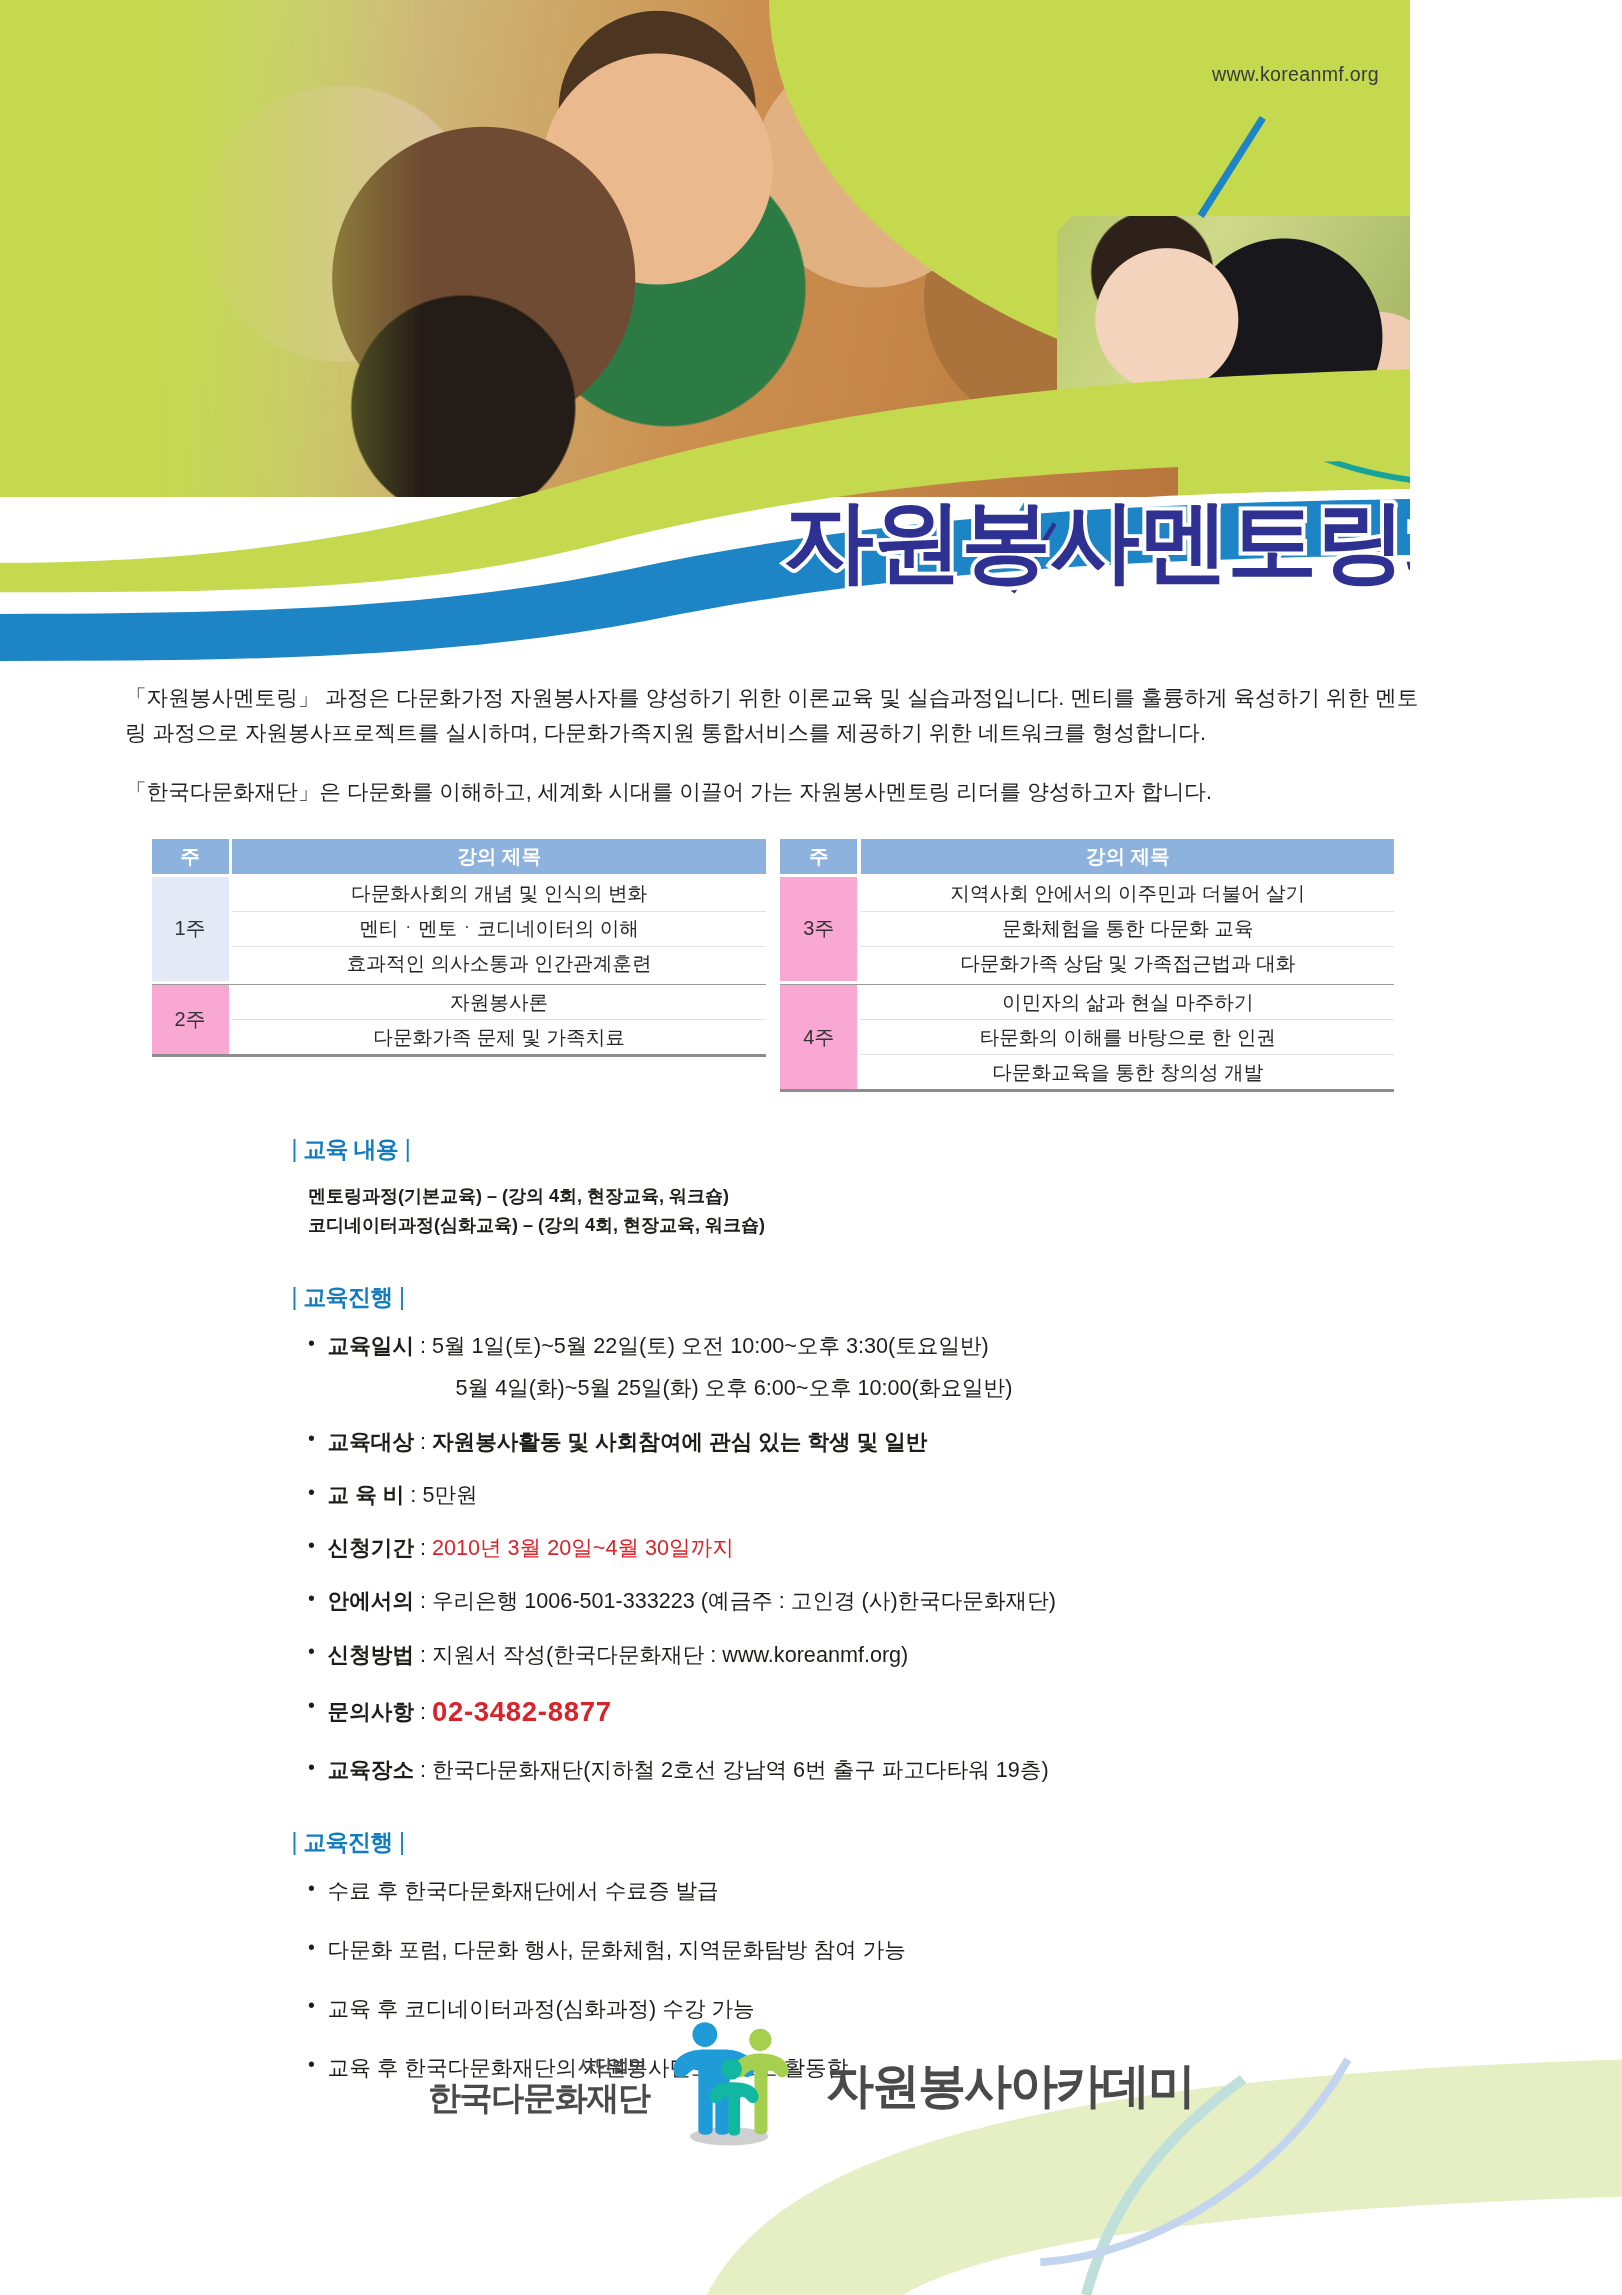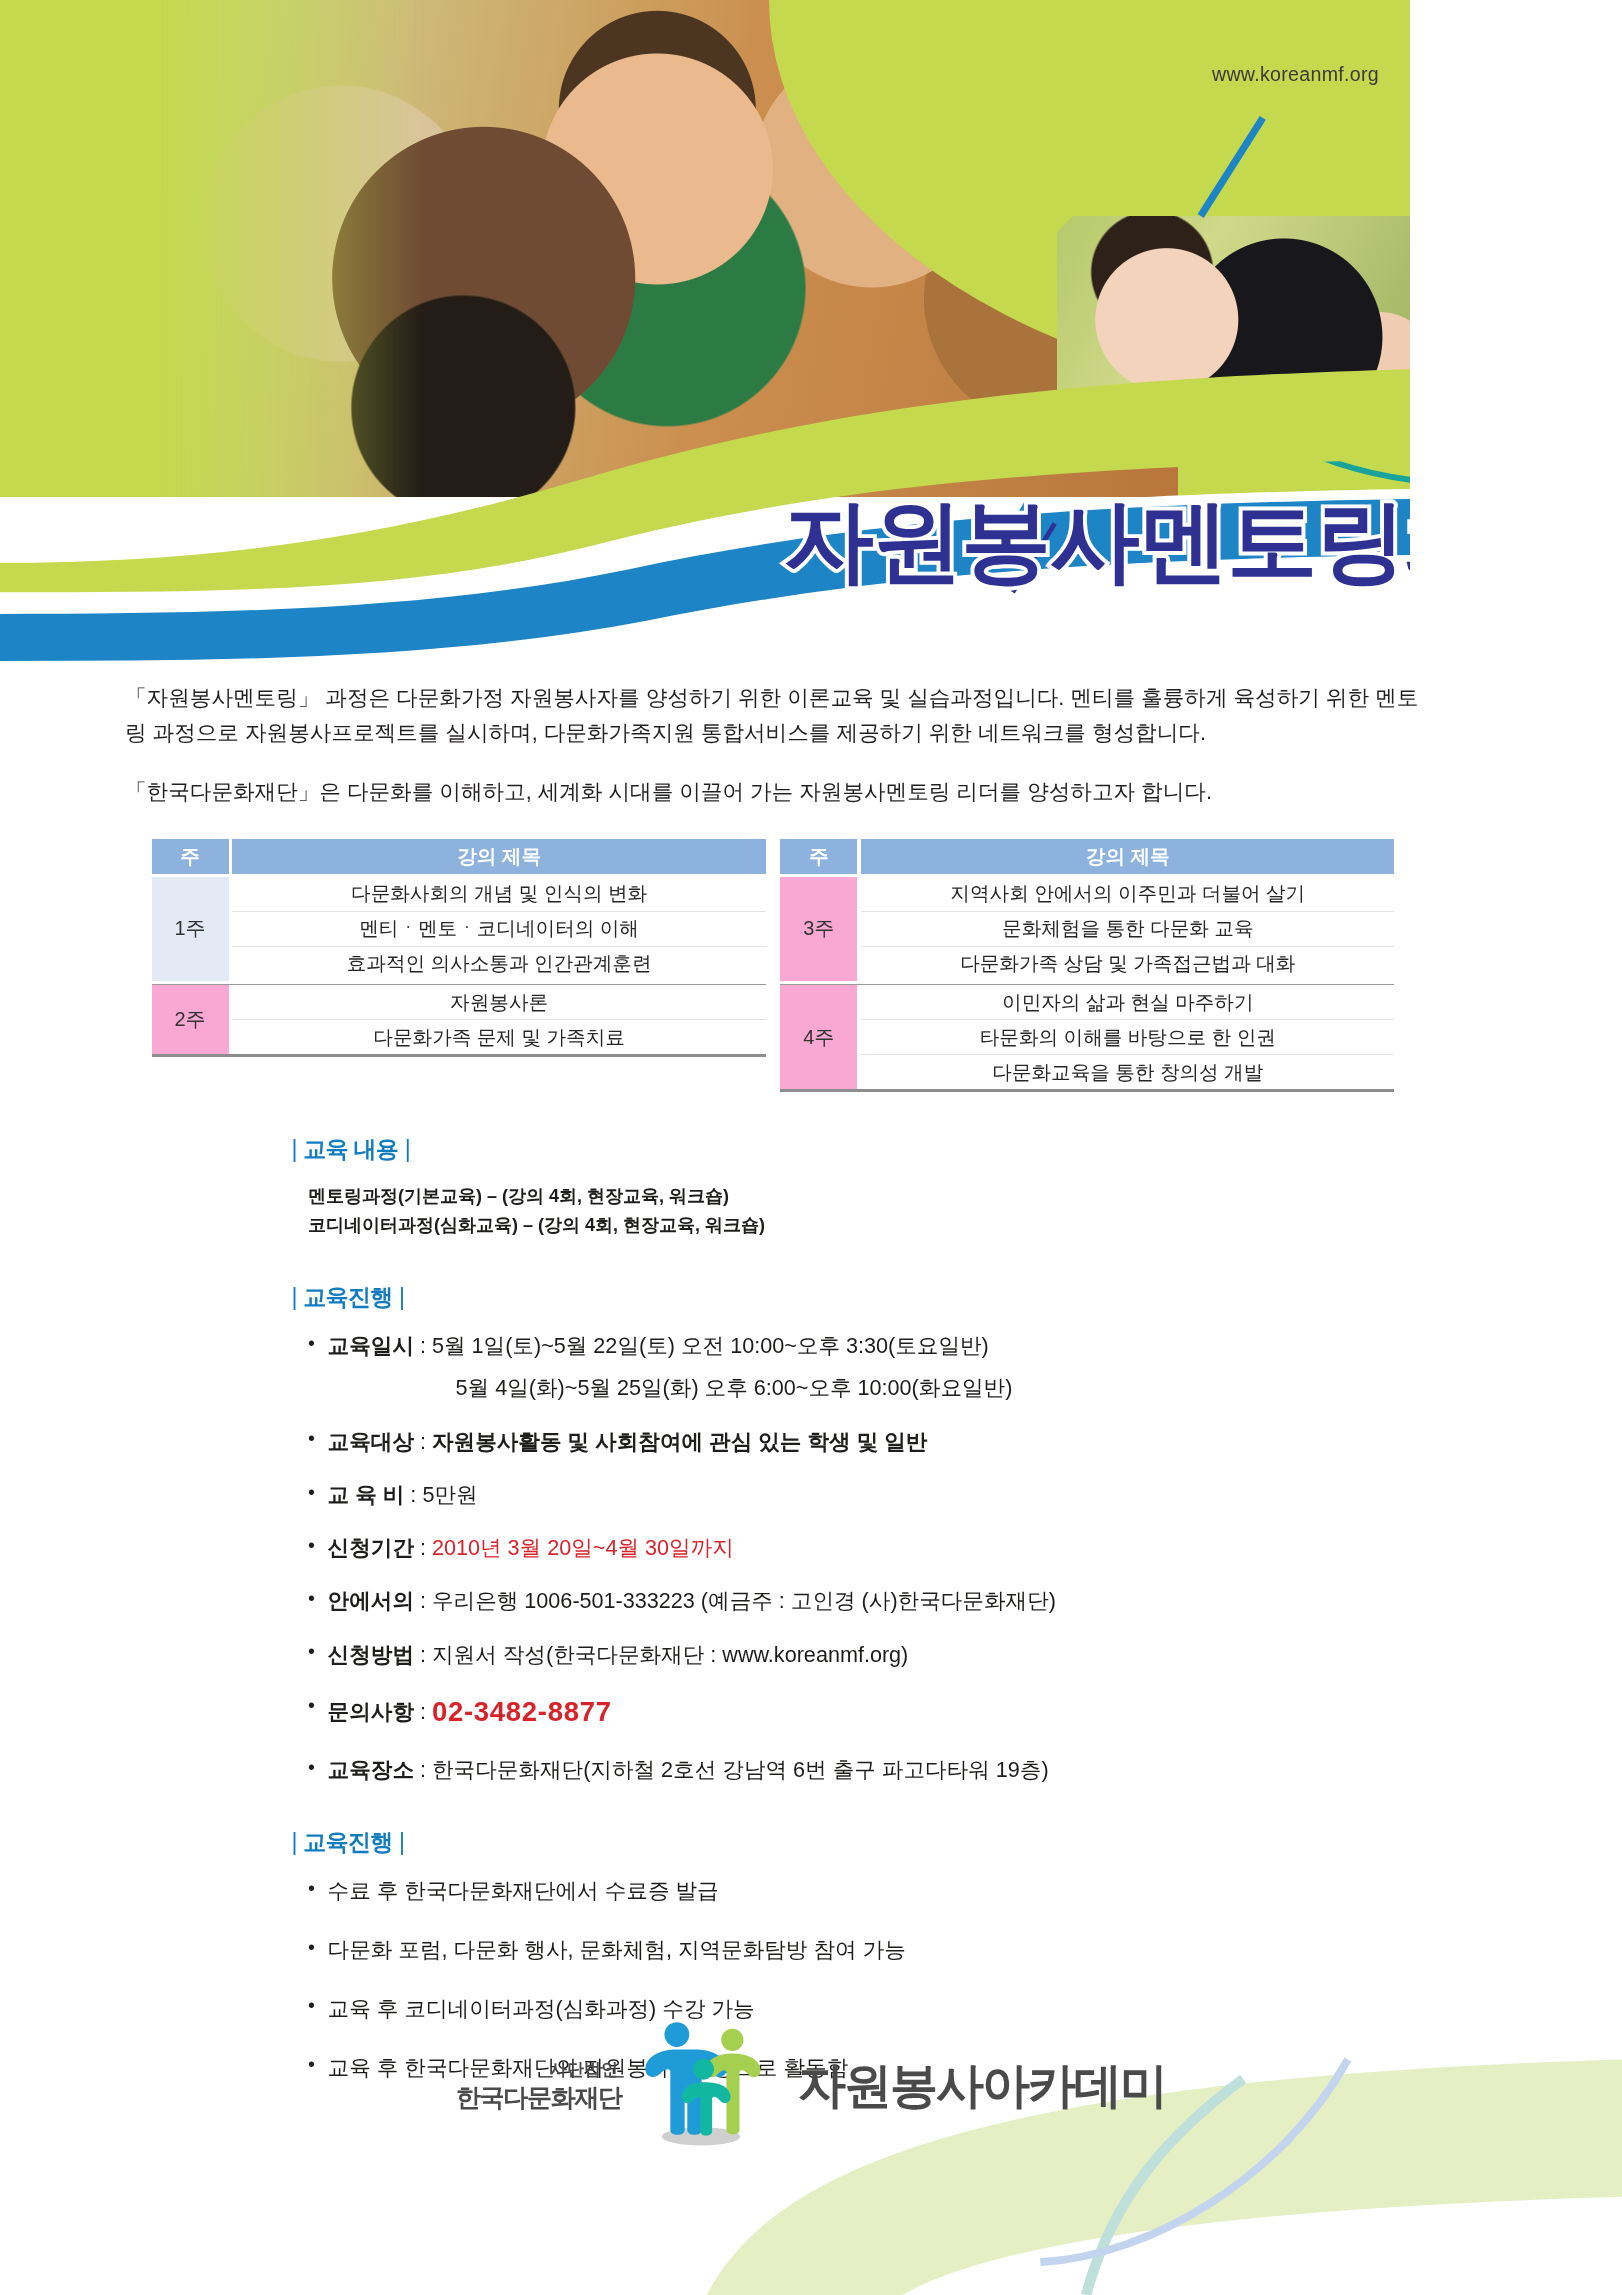--- a/index.html
+++ b/index.html
@@ -141,21 +141,21 @@
 
   
   .footer{position:absolute;left:0;bottom:0;width:1622px;height:314px;overflow:hidden;}
   .footer-svg{position:absolute;left:0;bottom:0;width:1622px;height:314px;}
   .logo-row{
     position:absolute;left:0;top:39px;width:1622px;
     display:flex;align-items:center;justify-content:center;gap:17px;
   }
   .kmf{display:flex;flex-direction:column;align-items:flex-end;line-height:1;}
   .kmf .small{font-size:17px;font-weight:bold;color:#4a4a4a;margin-bottom:6.5px;margin-right:3.9px;}
-  .kmf .big{font-size:25px;font-weight:bold;color:#4a4a4a;letter-spacing:-1.3px;}
+  .kmf .big{font-size:33px;font-weight:bold;color:#4a4a4a;letter-spacing:-1.3px;}
   .academy{font-size:48px;font-weight:bold;color:#4a4a4a;letter-spacing:-2px;margin-left:18.3px;}
 </style>
 </head>
 <body>
 
 <div class="header">
 
   <div class="hdr-lime-base"></div>
   <div class="photo-kids"></div>
   <div class="hdr-lime-right"></div>

